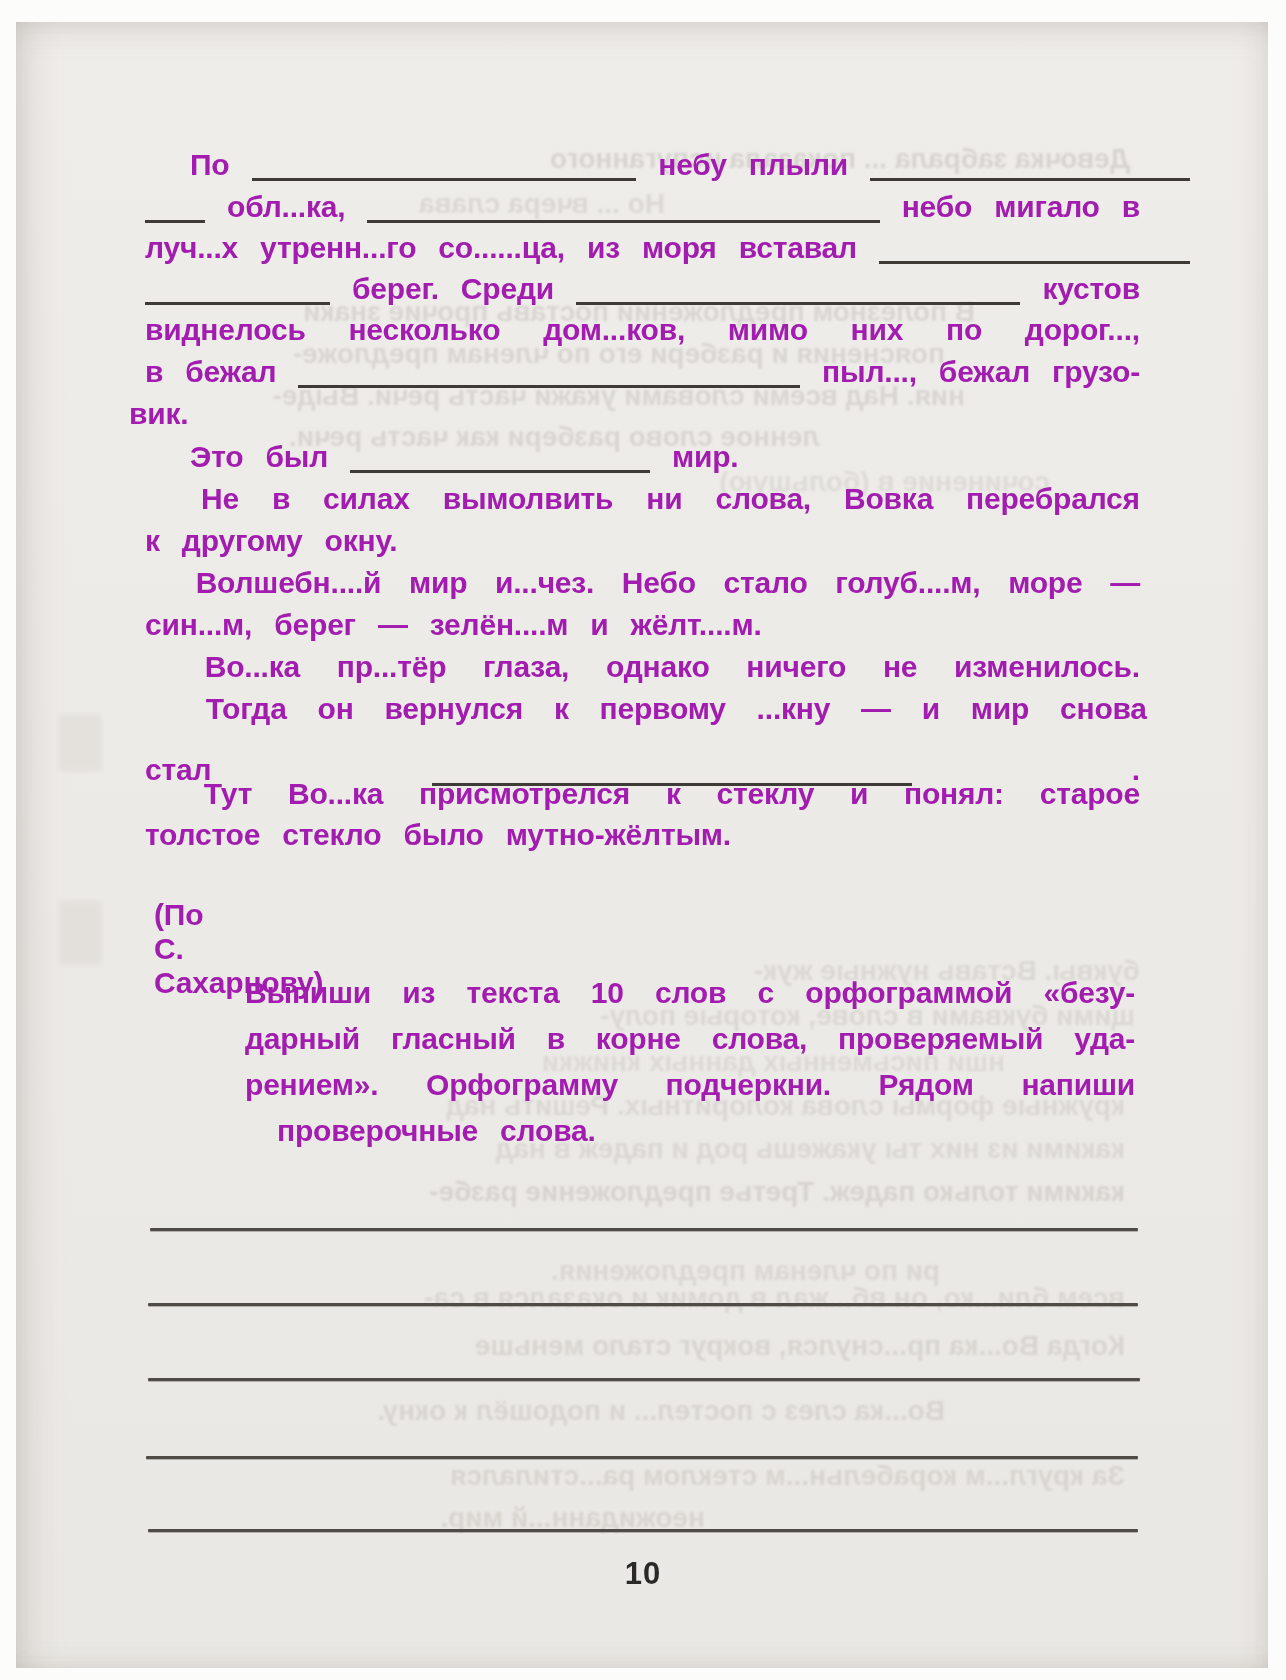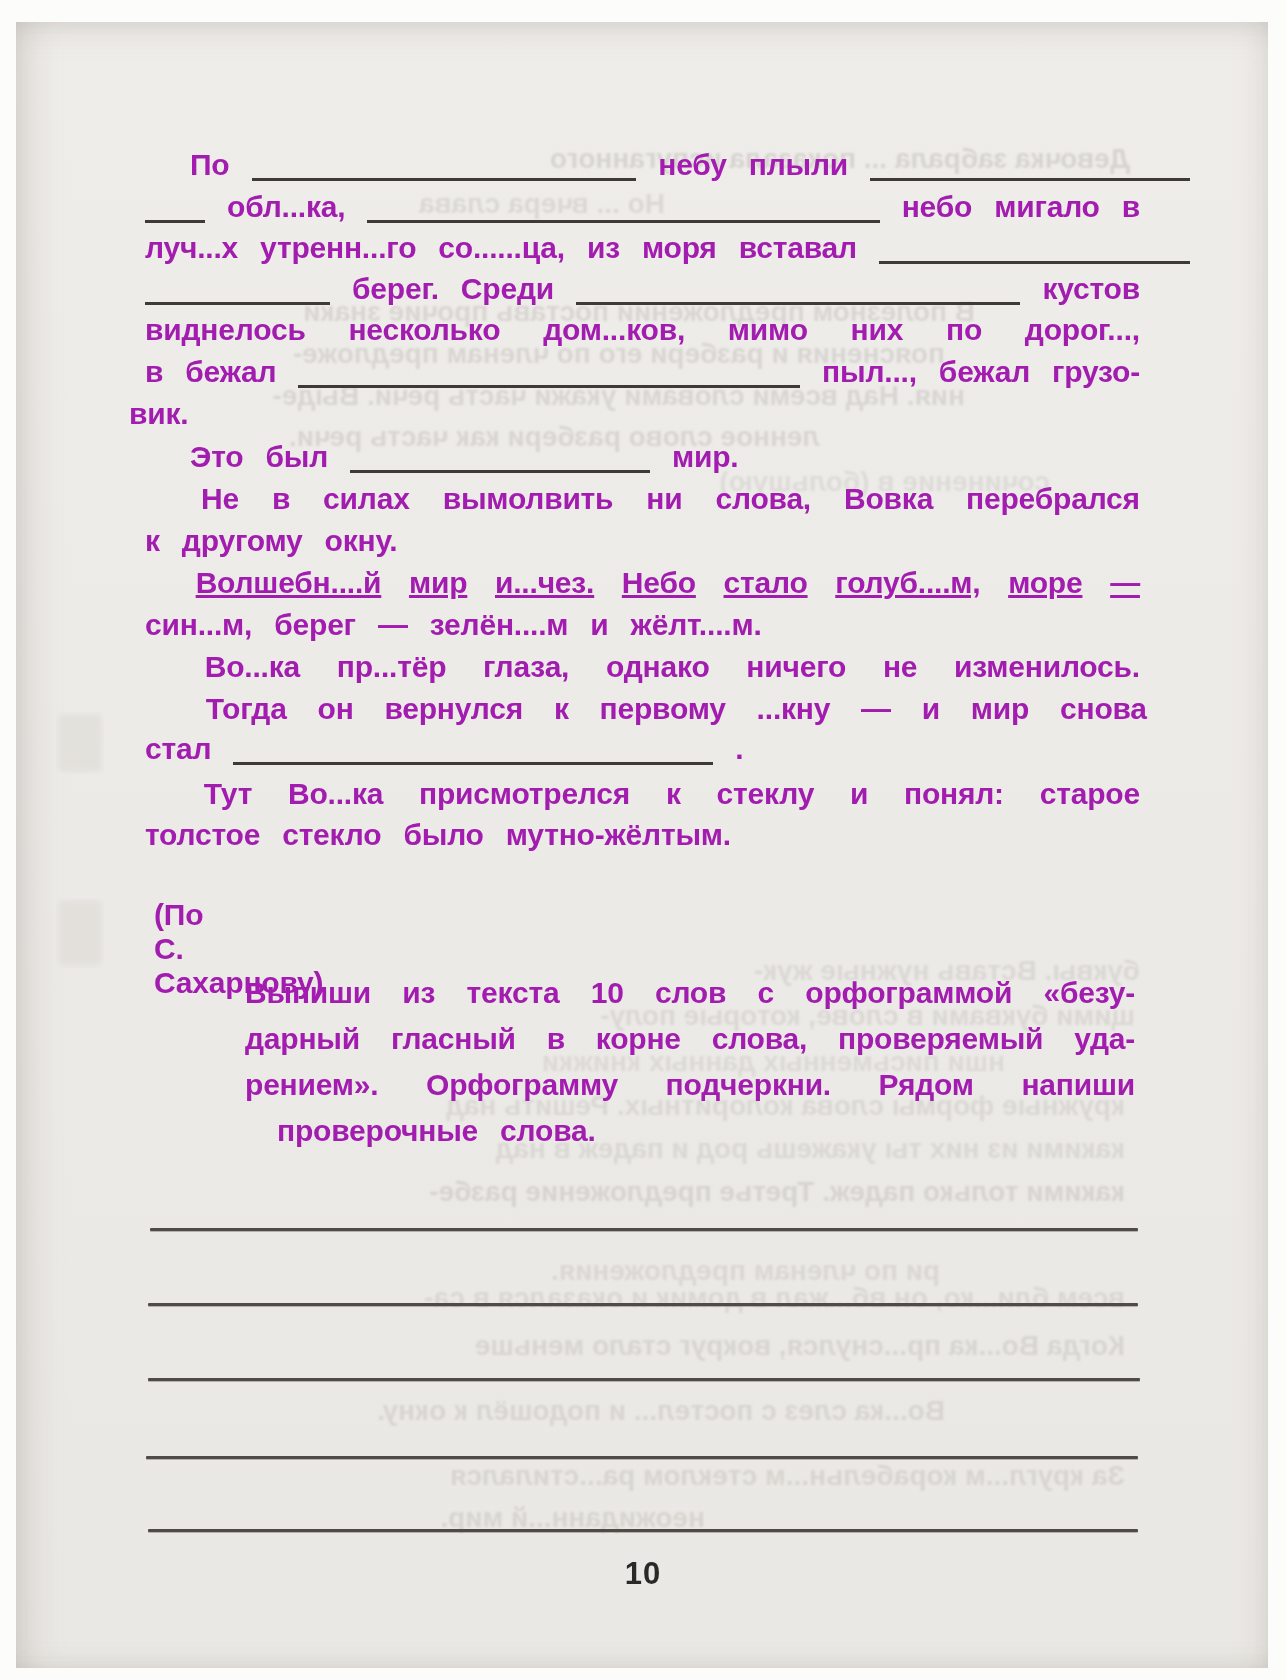--- a/index.html
+++ b/index.html
@@ -144,21 +144,21 @@
       <span class="w">ни</span>
       <span class="w">слова,</span>
       <span class="w">Вовка</span>
       <span class="w">перебрался</span>
     </div>
     <div class="line left" style="top: 524px; left: 145px; width: 995px;">
       <span class="w">к</span>
       <span class="w">другому</span>
       <span class="w">окну.</span>
     </div>
-    <div class="line justify" style="top: 566px; left: 145px; width: 995px; text-decoration: underline;">
+    <div class="line justify" style="top: 566px; left: 145px; width: 995px;">
       <span class="sp" style="width: 23px;"></span>
       <span class="w">Волшебн....й</span>
       <span class="w">мир</span>
       <span class="w">и...чез.</span>
       <span class="w">Небо</span>
       <span class="w">стало</span>
       <span class="w">голуб....м,</span>
       <span class="w">море</span>
       <span class="w">—</span>
     </div>
@@ -186,21 +186,21 @@
       <span class="w">он</span>
       <span class="w">вернулся</span>
       <span class="w">к</span>
       <span class="w">первому</span>
       <span class="w">...кну</span>
       <span class="w">—</span>
       <span class="w">и</span>
       <span class="w">мир</span>
       <span class="w">снова</span>
     </div>
-    <div class="line left" style="top: 732px; left: 145px; width: 995px;">
+    <div class="line left" style="top: 753px; left: 145px; width: 995px; justify-content: space-between;">
       <span class="w">стал</span>
       <span class="blank" style="width: 480px; flex: 0 0 auto;"></span>
       <span class="w">.</span>
     </div>
     <div class="line justify" style="top: 777px; left: 145px; width: 995px;">
       <span class="sp" style="width: 23px;"></span>
       <span class="w">Тут</span>
       <span class="w">Во...ка</span>
       <span class="w">присмотрелся</span>
       <span class="w">к</span>

